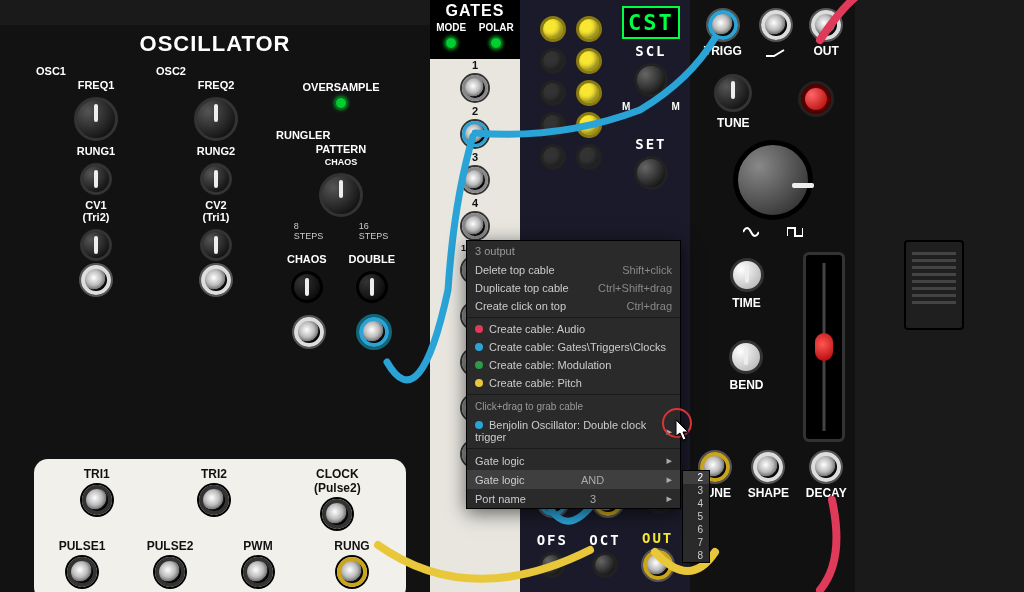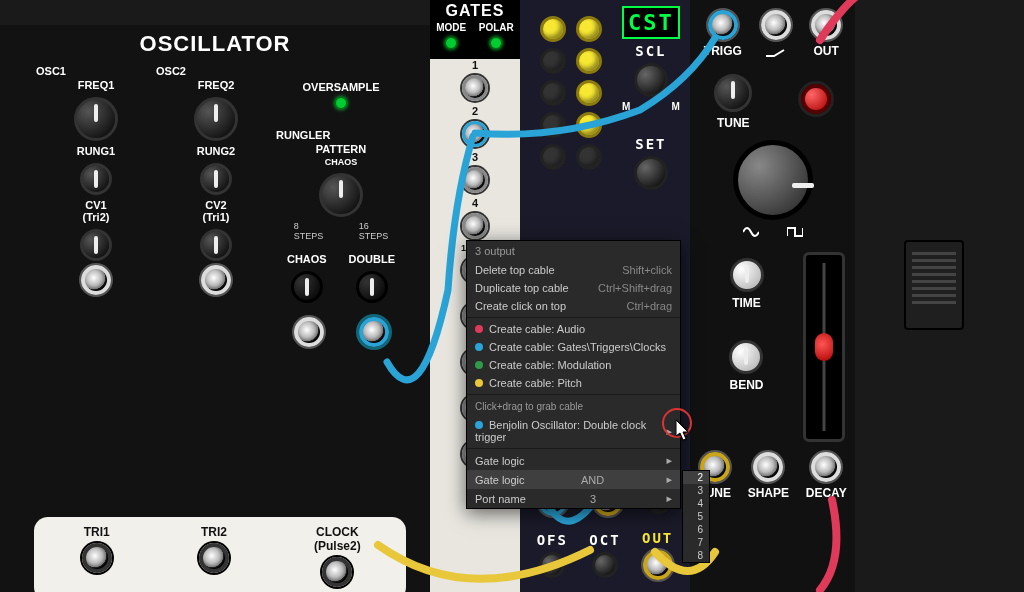--- a/index.html
+++ b/index.html
@@ -174,20 +174,38 @@
       <div style="text-align:center;width:58px">
           <div class="label-sm">TRI2</div>
           <div class="jack jack-dark"></div>
         </div>
       <div style="text-align:center;width:70px">
           <div class="label-sm" style="white-space:pre-line">CLOCK
 (Pulse2)</div>
           <div class="jack jack-dark"></div>
         </div>
     </div>
+    <div class="row" style="margin-top:4px">
+      <div style="text-align:center;width:58px">
+          <div class="label-sm">PULSE1</div>
+          <div class="jack jack-dark"></div>
+        </div>
+      <div style="text-align:center;width:58px">
+          <div class="label-sm">PULSE2</div>
+          <div class="jack jack-dark"></div>
+        </div>
+      <div style="text-align:center;width:58px">
+          <div class="label-sm">PWM</div>
+          <div class="jack jack-dark"></div>
+        </div>
+      <div style="text-align:center;width:70px">
+          <div class="label-sm">RUNG</div>
+          <div class="jack jack-dark" style="border-color:#caa51a"></div>
+        </div>
+    </div>
   </div>
 </div>
 
 <div class="gates-mod">
   <div class="gates-head" style="font-size:16px; font-weight:bold; letter-spacing:1px;">GATES</div>
   <div class="gates-row">
     <div style="text-align:left">
         <div class="gates-label">MODE</div>
         <div class="led"></div>
       </div>

